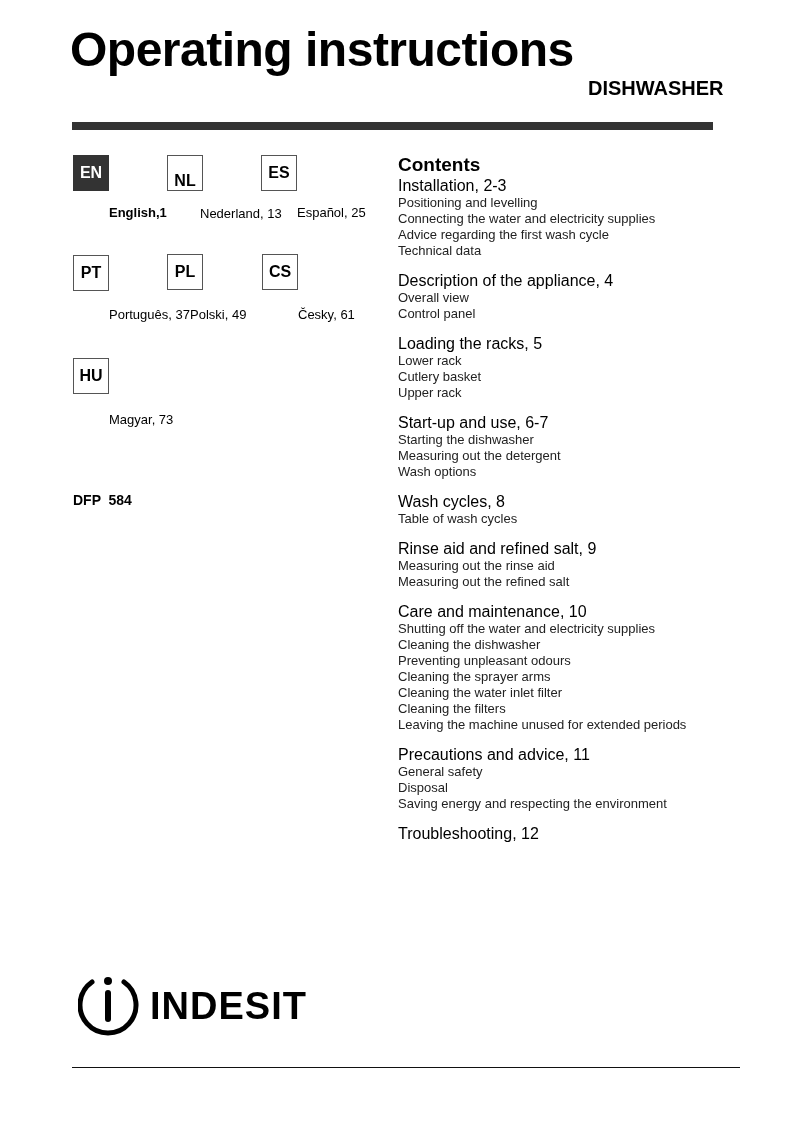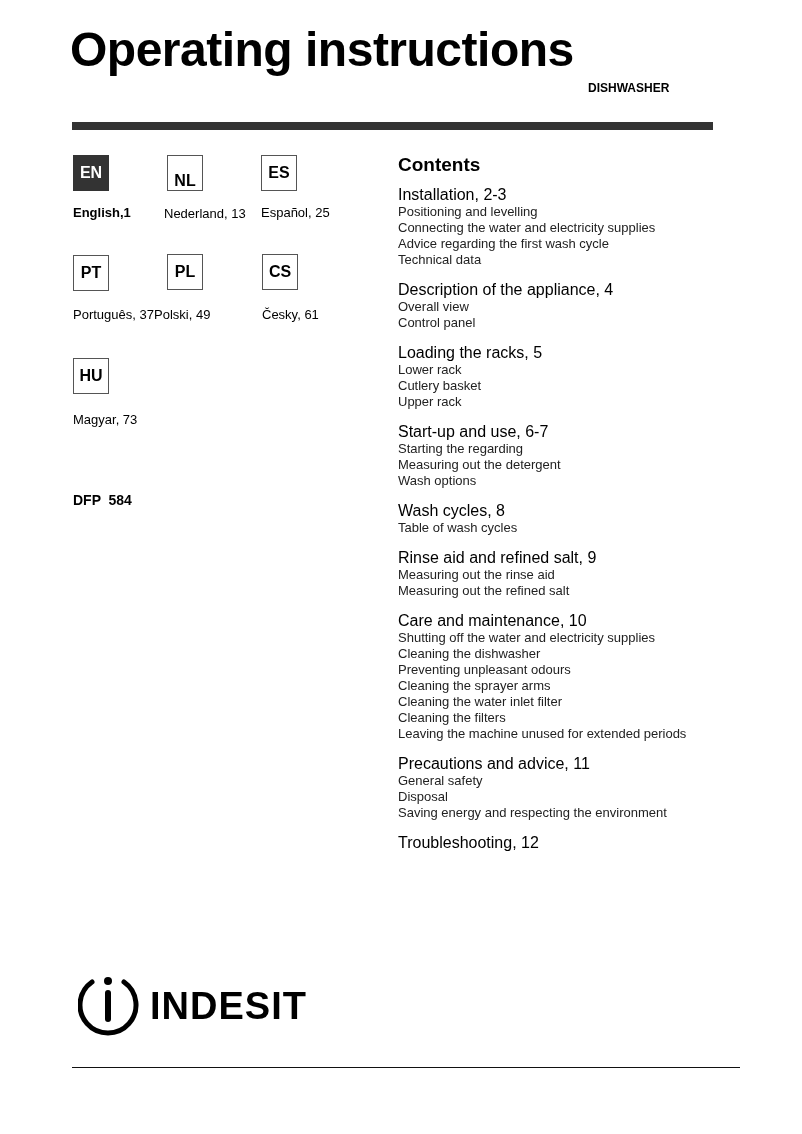--- a/index.html
+++ b/index.html
@@ -1,30 +1,30 @@
 <!DOCTYPE html>
 <html><head>
 <meta charset="utf-8">
 <style>
   html, body { margin: 0; padding: 0; background: #ffffff; }
   body { width: 802px; height: 1134px; position: relative; overflow: hidden;
          font-family: "Liberation Sans", sans-serif; color: #000; }
   .abs { position: absolute; }
   .title { left: 70px; top: 26px; font-size: 48px; font-weight: bold; letter-spacing: -0.5px; line-height: 48px; white-space: nowrap; }
-  .subtitle { left: 588px; top: 78px; font-size: 12px; font-weight: bold; line-height: 20px; }
+  .subtitle { left: 588px; top: 78px; font-size: 20px; font-weight: bold; line-height: 20px; }
   .topbar { left: 72px; top: 122px; width: 641px; height: 8px; background: #333333; }
   .lang-box { width: 36px; height: 36px; border: 1px solid #555; box-sizing: border-box;
               display: flex; align-items: center; justify-content: center;
               font-size: 16px; font-weight: bold; background: #fff; color: #000; }
   .lang-box.active { background: #333333; border-color: #333333; color: #fff; }
-  .lang-label { font-size: 13px; line-height: 16px; white-space: nowrap; }
+  .lang-label { font-size: 13px; line-height: 16px; white-space: nowrap; margin-left: 36px; }
   .lang-label.active { font-weight: bold; }
   .model { left: 73px; top: 492px; font-size: 14px; font-weight: bold; white-space: pre; }
   .contents { left: 398px; top: 153px; width: 360px; }
-  .contents-title { font-size: 19px; font-weight: bold; line-height: 24px; margin-bottom: 9px; }
+  .contents-title { font-size: 19px; font-weight: bold; line-height: 24px; }
   .section { margin-bottom: 13px; }
   .section-title { font-size: 16px; font-weight: normal; line-height: 18px; }
   .section-item { font-size: 13px; line-height: 16px; color: #222; }
   .logo { left: 78px; top: 972px; width: 240px; height: 64px; }
   .bottom-rule { left: 72px; top: 1067px; width: 668px; height: 1px; background: #111; }
 </style>
 </head>
 <body>
 
 <div class="abs title">Operating instructions</div>
@@ -87,21 +87,21 @@
 
   <div class="section">
     <div class="section-title">Loading the racks, 5</div>
     <div class="section-item">Lower rack</div>
     <div class="section-item">Cutlery basket</div>
     <div class="section-item">Upper rack</div>
   </div>
 
   <div class="section">
     <div class="section-title">Start-up and use, 6-7</div>
-    <div class="section-item">Starting the regarding</div>
+    <div class="section-item">Starting the dishwasher</div>
     <div class="section-item">Measuring out the detergent</div>
     <div class="section-item">Wash options</div>
   </div>
 
   <div class="section">
     <div class="section-title">Wash cycles, 8</div>
     <div class="section-item">Table of wash cycles</div>
   </div>
 
   <div class="section">

